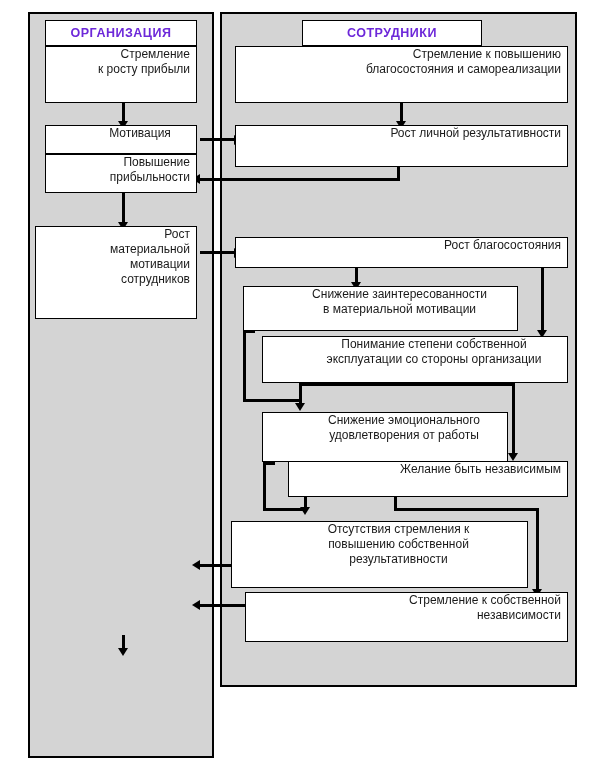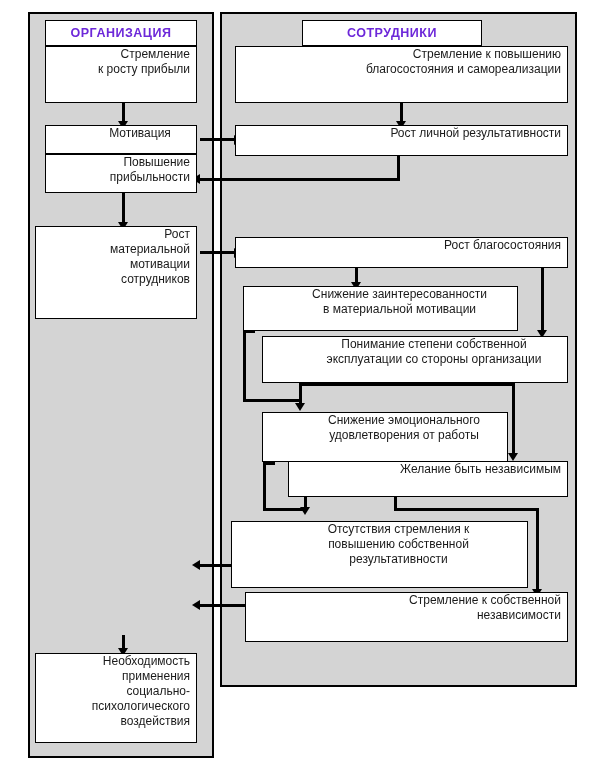--- a/index.html
+++ b/index.html
@@ -110,29 +110,26 @@
 
   <div class="node t-right" style="left:45px;top:154px;width:152px;height:39px;">
     <span class="txt">Повышение<br>прибыльности</span>
   </div>
 
   <div class="node t-right" style="left:35px;top:226px;width:162px;height:93px;">
     <span class="txt">Рост<br>материальной<br>мотивации<br>сотрудников</span>
   </div>
 
 
-  <div class="node t-right" style="left:35px;top:653px;width:162px;height:90px;">
-    <span class="txt">Необходимость<br>применения<br>социально-<br>психологического<br>воздействия</span>
-  </div>
 
   <div class="node t-right" style="left:235px;top:46px;width:333px;height:57px;">
     <span class="txt">Стремление к повышению<br>благосостояния и самореализации</span>
   </div>
 
-  <div class="node t-right" style="left:235px;top:125px;width:333px;height:31px;">
+  <div class="node t-right" style="left:235px;top:125px;width:333px;height:42px;">
     <span class="txt">Рост личной результативности</span>
   </div>
 
   <div class="node t-right" style="left:235px;top:237px;width:333px;height:31px;">
     <span class="txt">Рост благосостояния</span>
   </div>
 
   <div class="node t-center" style="left:243px;top:286px;width:275px;height:45px;">
     <span class="txt">Снижение заинтересованности<br>в материальной мотивации</span>
   </div>

